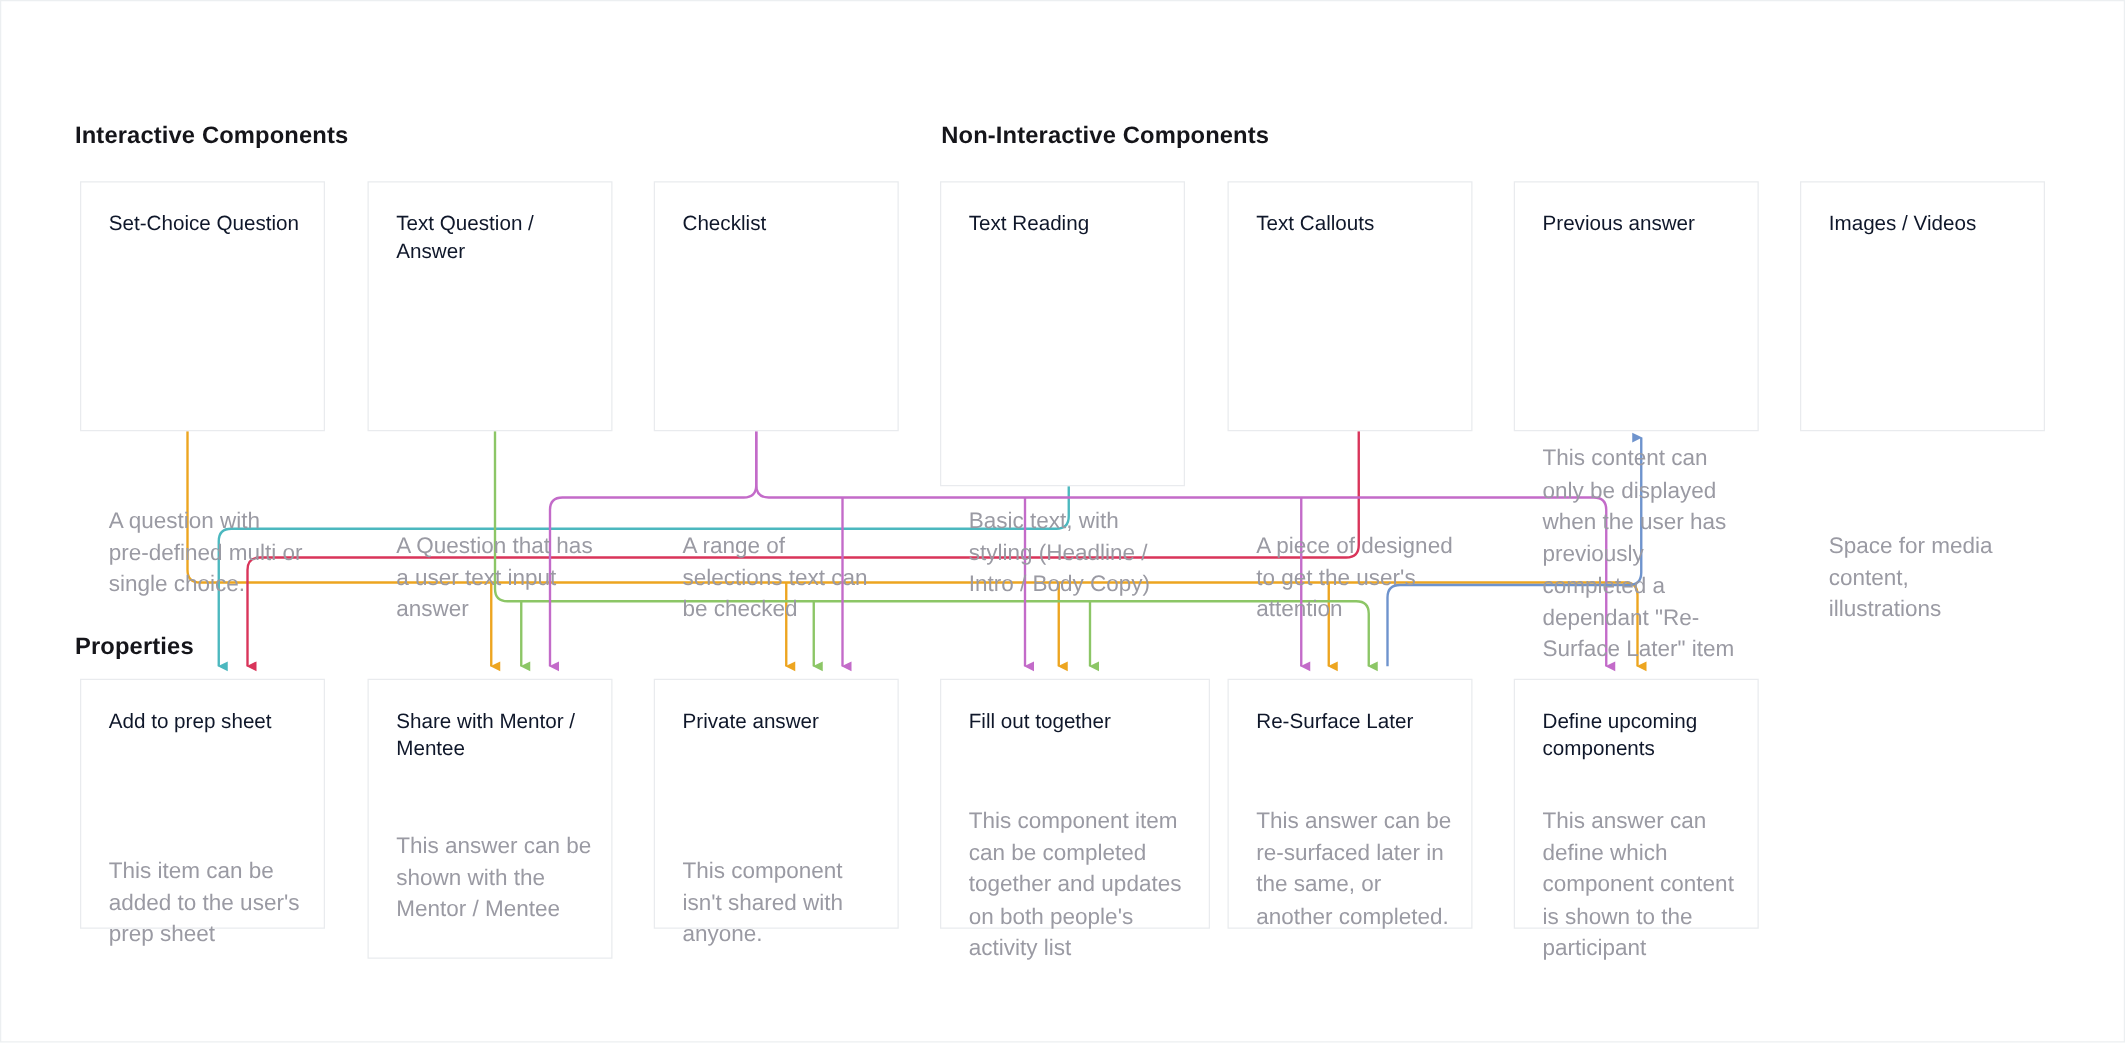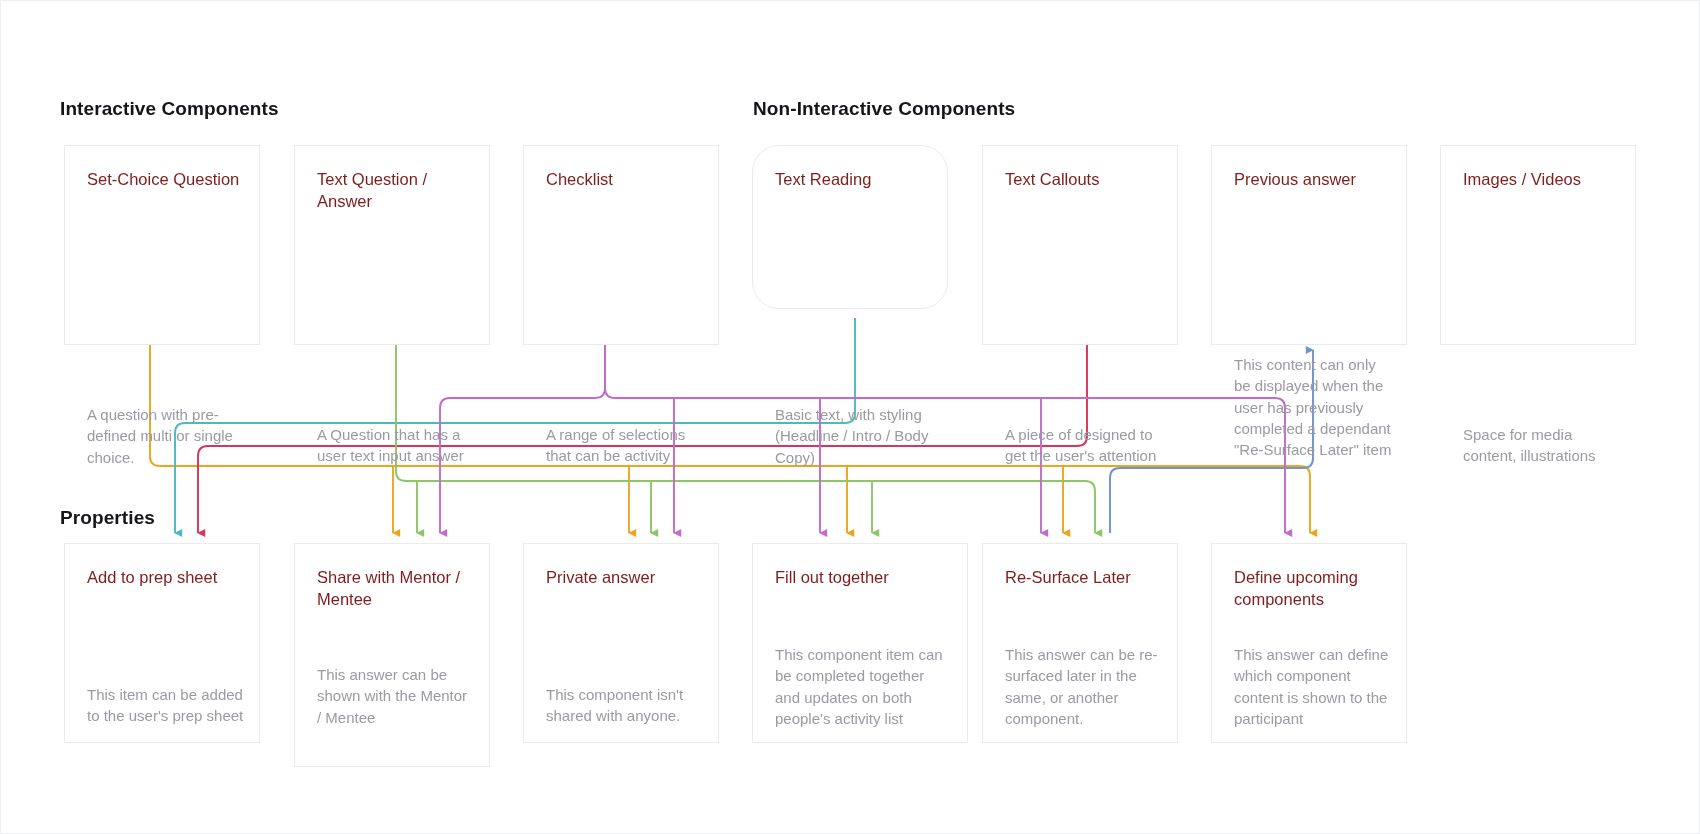--- a/index.html
+++ b/index.html
@@ -33,27 +33,27 @@
     position:absolute;
     background:#ffffff;
     border:1px solid #e9ebee;
     box-sizing:border-box;
   }
   .card .c-title{
     position:absolute;
     left:22px;right:14px;
     top:22px;
     font-size:16.5px;
-    color:#7f1d1d;
+    color:#0f172a;
     line-height:1.35;
   }
   .card .c-desc{
     position:absolute;
     left:22px;right:14px;
-    font-size:15px;
+    font-size:18px;
     color:#9a9aa3;
     line-height:1.42;
   }
   svg#wires{
     position:absolute;left:0;top:0;
     width:1700px;height:834px;
     pointer-events:none;
   }
 </style>
 </head>
@@ -131,24 +131,24 @@
     <div class="c-desc" style="top:258px;">A question with pre-defined multi or single choice.</div>
   </div>
 
   <div class="card" style="left:294px;top:145px;width:196px;height:200px;">
     <div class="c-title">Text Question / Answer</div>
     <div class="c-desc" style="top:278px;">A Question that has a user text input answer</div>
   </div>
 
   <div class="card" style="left:523px;top:145px;width:196px;height:200px;">
     <div class="c-title">Checklist</div>
-    <div class="c-desc" style="top:278px;">A range of selections that can be activity</div>
+    <div class="c-desc" style="top:278px;">A range of selections text can be checked</div>
   </div>
 
-  <div class="card" style="left:752px;top:145px;width:196px;height:164px;border-radius:27px;">
+  <div class="card" style="left:752px;top:145px;width:196px;height:244px;">
     <div class="c-title">Text Reading</div>
     <div class="c-desc" style="top:258px;">Basic text, with styling (Headline / Intro / Body Copy)</div>
   </div>
 
   <div class="card" style="left:982px;top:145px;width:196px;height:200px;">
     <div class="c-title">Text Callouts</div>
     <div class="c-desc" style="top:278px;">A piece of designed to get the user's attention</div>
   </div>
 
   <div class="card" style="left:1211px;top:145px;width:196px;height:200px;">
@@ -176,21 +176,21 @@
     <div class="c-desc" style="top:140px;">This component isn't shared with anyone.</div>
   </div>
 
   <div class="card" style="left:752px;top:543px;width:216px;height:200px;">
     <div class="c-title">Fill out together</div>
     <div class="c-desc" style="top:80px;margin-top:20px;">This component item can be completed together and updates on both people's activity list</div>
   </div>
 
   <div class="card" style="left:982px;top:543px;width:196px;height:200px;padding-left:30px;">
     <div class="c-title">Re-Surface Later</div>
-    <div class="c-desc" style="top:100px;">This answer can be re-surfaced later in the same, or another component.</div>
+    <div class="c-desc" style="top:100px;">This answer can be re-surfaced later in the same, or another completed.</div>
   </div>
 
   <div class="card" style="left:1211px;top:543px;width:196px;height:200px;">
     <div class="c-title">Define upcoming components</div>
     <div class="c-desc" style="top:100px;">This answer can define which component content is shown to the participant</div>
   </div>
 
 </div>
 
 </body></html>

